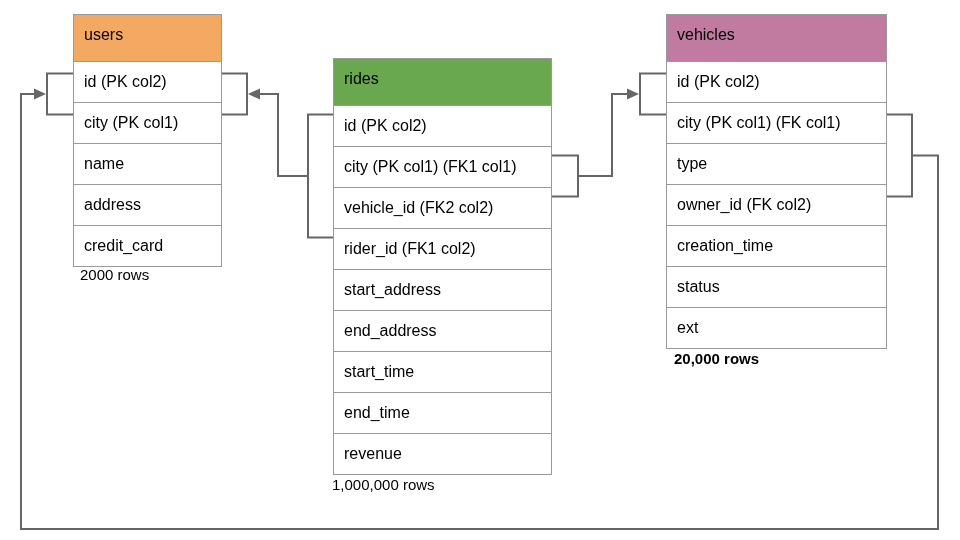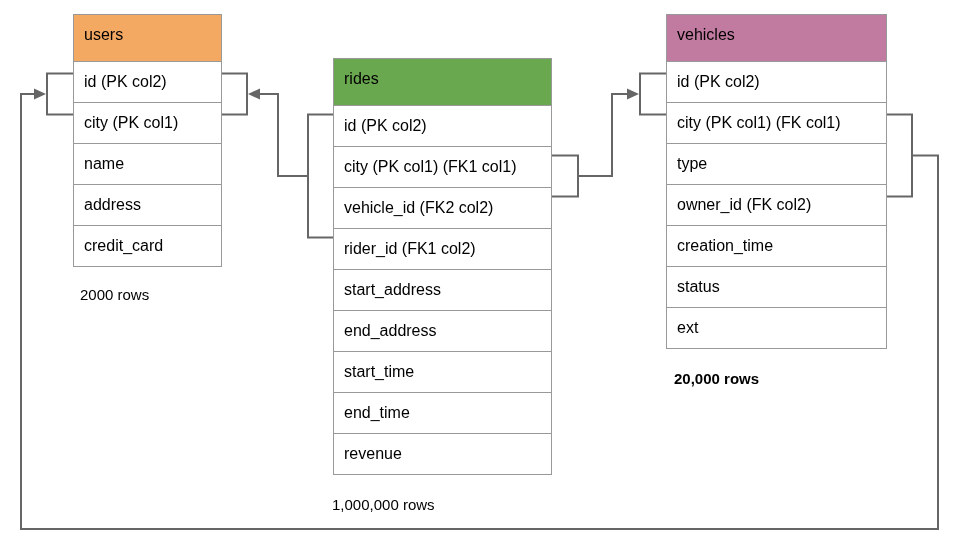--- a/index.html
+++ b/index.html
@@ -40,21 +40,20 @@
     white-space: nowrap; overflow: hidden;
   }
   .users-h    { background: #F4A963; }
   .rides-h    { background: #6AA84F; }
   .vehicles-h { background: #C27BA0; }
   .rowcount {
     position: absolute;
     font-size: 15px;
     color: #000;
     white-space: nowrap;
-    margin-top: 20px;
   }
 </style>
 </head>
 <body>
 
 <div class="canvas">
 
   <svg class="connectors" viewBox="0 0 960 540">
     <g stroke="#666666" stroke-width="2" fill="none">
 

